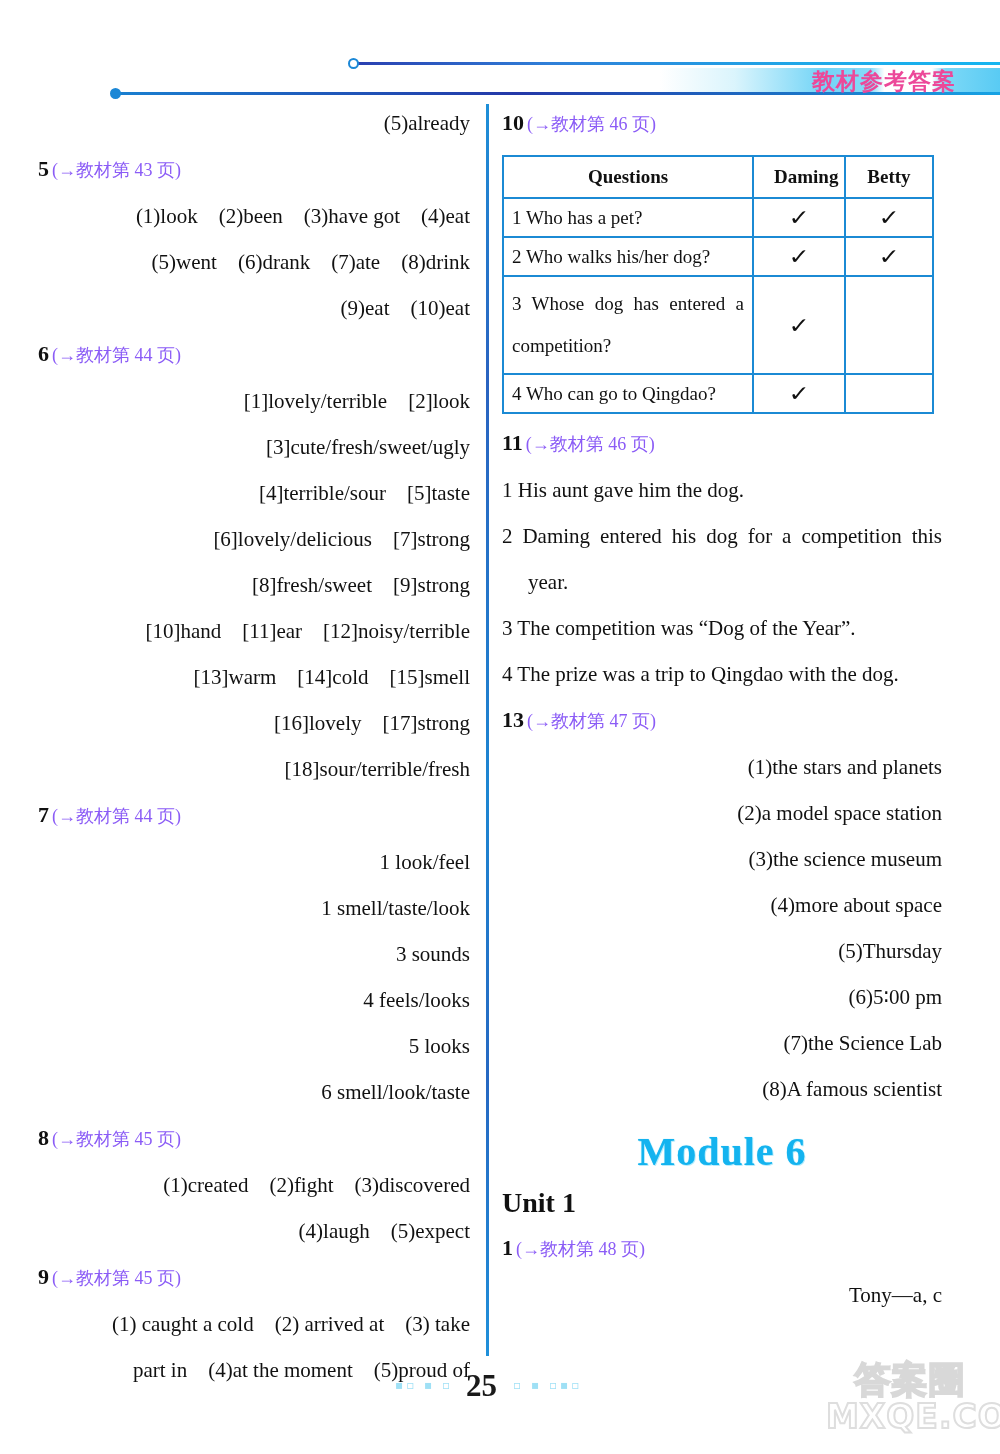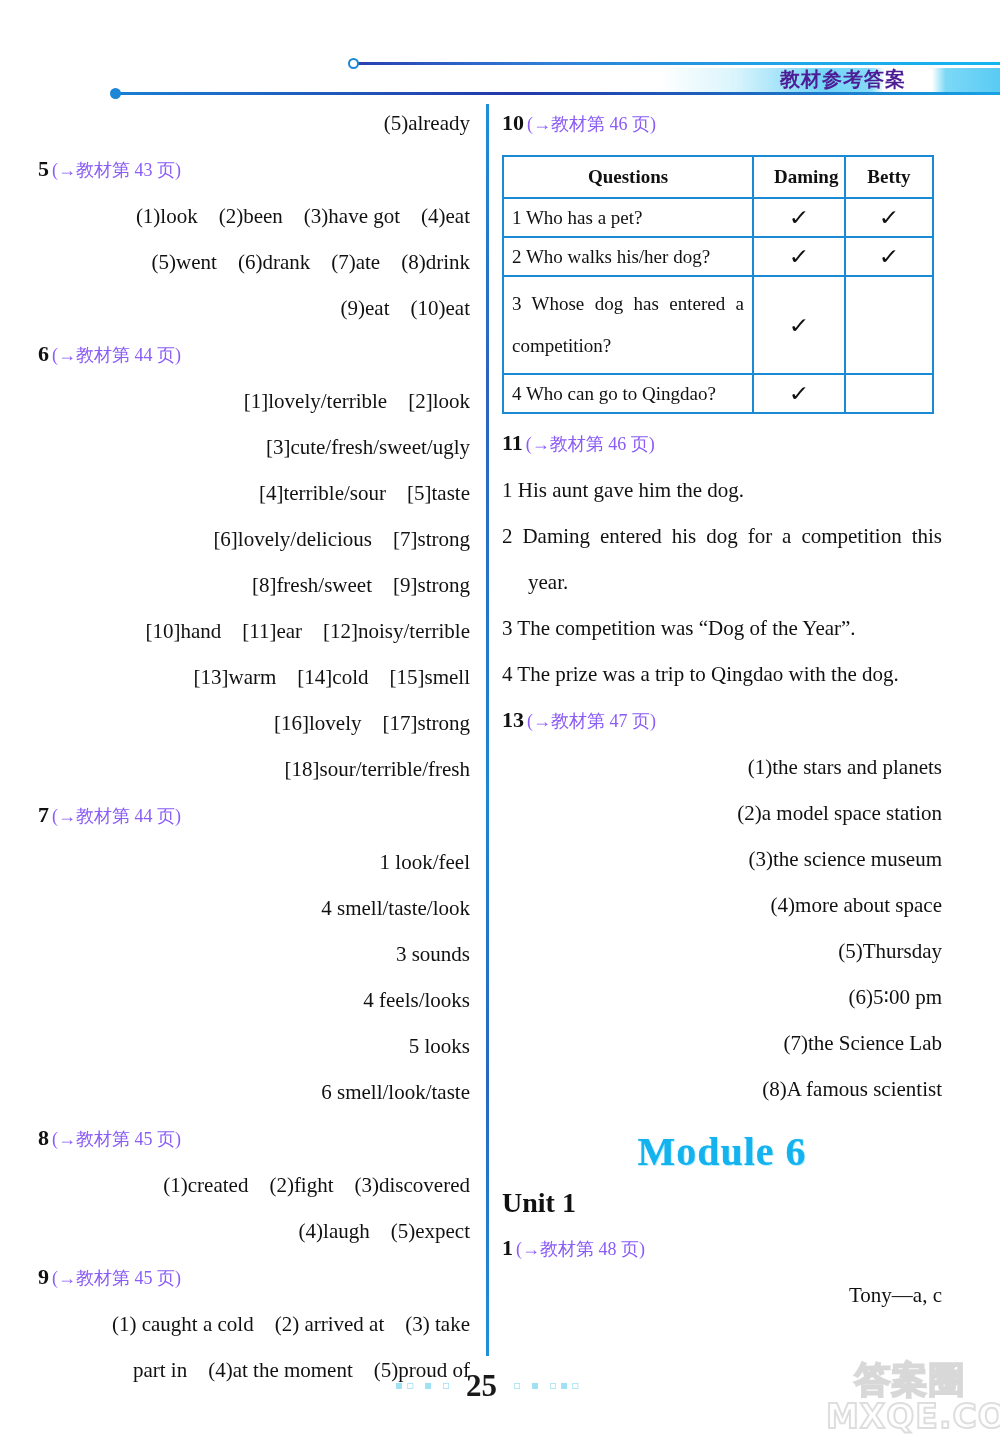--- a/index.html
+++ b/index.html
@@ -40,23 +40,23 @@
       rgba(255,255,255,0) 0%,
       rgba(150,225,248,0.35) 22%,
       rgba(90,205,245,0.85) 48%,
       rgba(120,215,247,0.9) 62%,
       rgba(255,255,255,0) 66%,
       rgba(255,255,255,0) 80%,
       rgba(110,212,246,0.9) 84%,
       rgba(80,200,243,0.95) 100%);
   }
   .hdr-title {
-    position: absolute; left: 780px; top: 66px;
+    position: absolute; left: 812px; top: 66px;
     font-family: "DejaVu Sans", sans-serif;
-    font-size: 20px; font-weight: bold; color: #4c1d95;
+    font-size: 23px; font-weight: bold; color: #ec4899;
     letter-spacing: 1px; white-space: nowrap;
   }
 
   
   .divider {
     position: absolute; left: 486px; top: 104px; width: 3px; height: 1252px;
     background: linear-gradient(to bottom, #1e8fd8 0%, #2a63c0 22%, #1d86d2 55%, #2668c2 78%, #1f90da 100%);
   }
 
   
@@ -219,21 +219,21 @@
   <div class="line">[8]fresh/sweet　[9]strong</div>
   <div class="line">[10]hand　[11]ear　[12]noisy/terrible</div>
   <div class="line">[13]warm　[14]cold　[15]smell</div>
   <div class="line">[16]lovely　[17]strong</div>
   <div class="line">[18]sour/terrible/fresh</div>
 
   <div class="ex-head">
     <span class="ex-num">7</span><span class="ex-ref">(→教材第 44 页)</span>
   </div>
   <div class="line">1 look/feel</div>
-  <div class="line">4 smell/taste/look</div>
+  <div class="line">1 smell/taste/look</div>
   <div class="line">3 sounds</div>
   <div class="line">4 feels/looks</div>
   <div class="line">5 looks</div>
   <div class="line">6 smell/look/taste</div>
 
   <div class="ex-head">
     <span class="ex-num">8</span><span class="ex-ref">(→教材第 45 页)</span>
   </div>
   <div class="line">(1)created　(2)fight　(3)discovered</div>
   <div class="line">(4)laugh　(5)expect</div>

